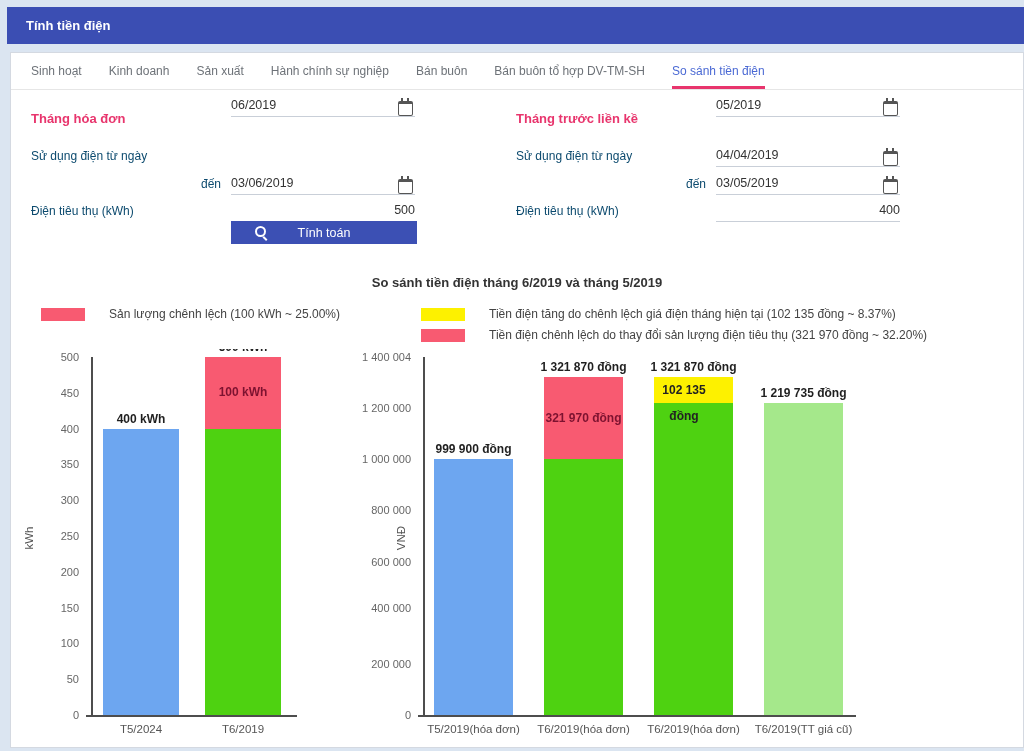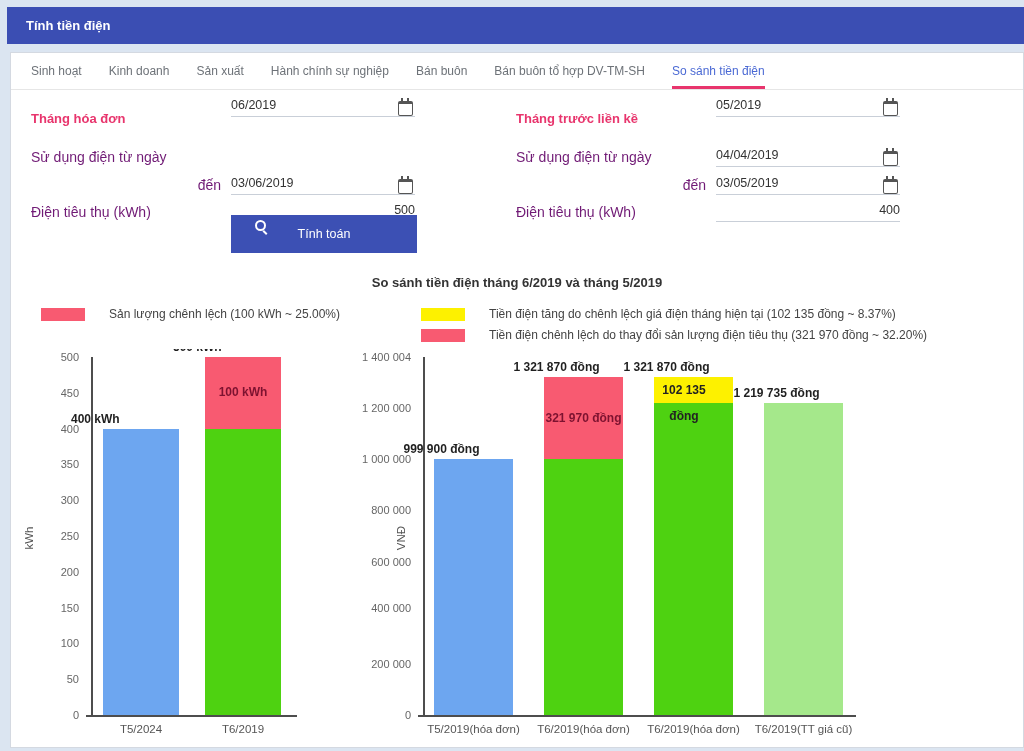--- a/index.html
+++ b/index.html
@@ -23,51 +23,51 @@
     position:absolute;left:0;top:0;right:0;height:37px;
     border-bottom:1px solid #e6e6e6;
     display:flex;align-items:stretch;padding-left:20px;gap:27px;box-sizing:border-box;
   }
   .tab{
     font-size:12px;color:#6d7278;cursor:pointer;display:flex;align-items:center;
     border-bottom:3px solid transparent;box-sizing:border-box;padding-top:2px;white-space:nowrap;
   }
   .tab.active{color:var(--tab-active,#4a69d4);border-bottom-color:var(--accent-pink,#e8356d)}
   
-  .lbl{position:absolute;font-size:14px;color:#701a75;white-space:nowrap}
+  .lbl{position:absolute;font-size:12px;color:#0c4a6e;white-space:nowrap}
   .lbl.section{color:var(--accent-pink,#e8356d);font-weight:bold;font-size:13px}
   .lbl.lbl-right{width:190px;text-align:right}
   .field{position:absolute;width:184px;height:22px;border-bottom:1px solid #c9cfd8;box-sizing:border-box}
   .field input{
     border:0;outline:0;background:transparent;width:calc(100% - 20px);
     font-family:"Liberation Sans",sans-serif;font-size:12.5px;color:#333;padding:3px 0 0 0;
   }
   .field.num input{width:100%;text-align:right}
   .cal-icon{position:absolute;right:2px;top:6px;width:13px;height:11px;border:1px solid #555;border-top:3px solid #555;border-radius:2px;cursor:pointer}
   .cal-icon::before{content:"";position:absolute;top:-6px;left:2px;width:2px;height:3px;background:#555;box-shadow:6px 0 0 #555}
   .calc-btn{
-    position:absolute;left:220px;top:162px;width:186px;height:38px;
+    position:absolute;left:220px;top:168px;width:186px;height:23px;
     background:var(--button-blue,#3c50b4);border:0;color:#fff;
     font-family:"Liberation Sans",sans-serif;font-size:12.5px;cursor:pointer;
   }
   .search-icon{position:absolute;left:24px;top:5px;width:7px;height:7px;border:2px solid #fff;border-radius:50%}
   .search-icon::after{content:"";position:absolute;left:7px;top:8px;width:2px;height:5px;background:#fff;transform:rotate(-45deg)}
   
   .chart-title{position:absolute;top:222px;left:0;right:0;text-align:center;font-size:13px;font-weight:bold;color:#333}
   .legend-box{position:absolute;display:flex;flex-direction:column;gap:7px}
   .legend-item{display:flex;align-items:center;gap:24px;font-size:12px;color:#444;white-space:nowrap}
   .swatch{width:44px;height:13px;flex:none}
   
   .charts{position:absolute;left:0;top:296px;right:0;height:400px}
   .chart{position:absolute;top:0;height:400px;overflow:hidden}
   .ytick{position:absolute;font-size:11px;color:#666;text-align:right;width:90px}
   .yaxis,.xaxis{position:absolute;background:#4d4d4d}
   .bar-seg{position:absolute}
   .seg-label{position:absolute;font-size:12px;font-weight:bold;text-align:center}
-  .total-label{position:absolute;font-size:12px;font-weight:bold;color:#1f1f1f;text-align:left;width:140px;height:15px;line-height:15px}
+  .total-label{position:absolute;font-size:12px;font-weight:bold;color:#1f1f1f;text-align:center;width:140px;height:15px;line-height:15px}
   .cat-label{position:absolute;font-size:11.5px;color:#555;text-align:center;width:140px}
   .ylab{position:absolute;font-size:11.5px;color:#555;width:60px;text-align:center;transform:rotate(-90deg)}
 </style>
 </head>
 <body>
 
 <div class="topbar">
   <span>Tính tiền điện</span>
 </div>
 

